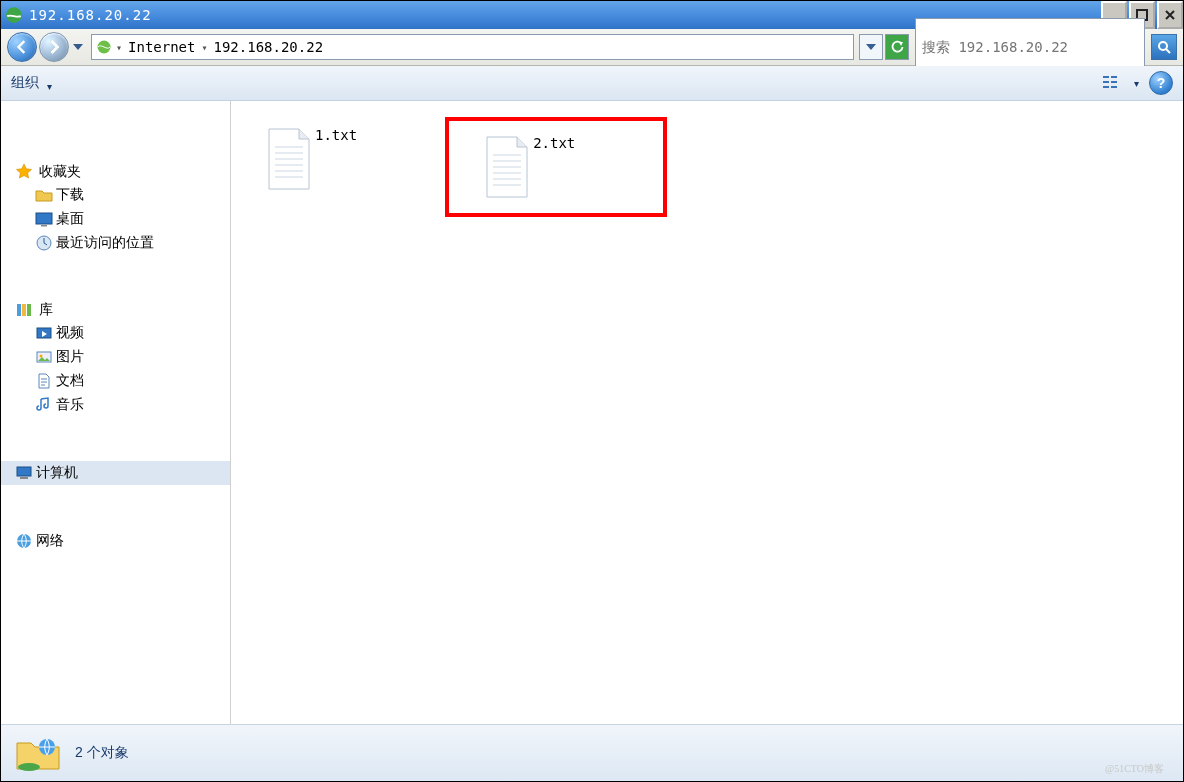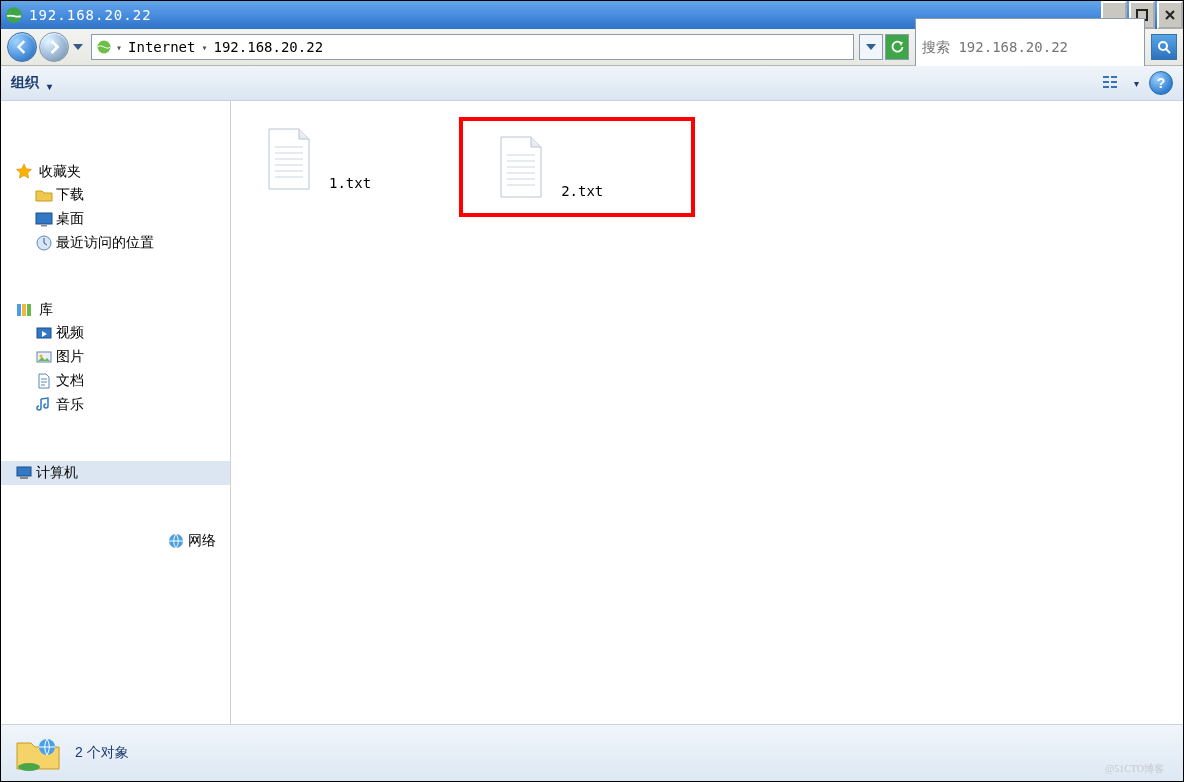--- a/index.html
+++ b/index.html
@@ -23,35 +23,35 @@
 .address .crumb{padding:0 2px;}
 .address .sep{font-size:10px;color:#555;}
 .address-tools{display:flex;align-items:center;gap:2px;margin-left:-1px;}
 .addr-btn{width:22px;height:24px;border:1px solid #8a9bb0;background:#f1f6fb;display:flex;align-items:center;justify-content:center;}
 .addr-btn.green{background:#3fa648;}
 .searchbox{width:220px;height:24px;border:1px solid #8a9bb0;background:#fff;display:flex;align-items:center;padding:16px 4px;font-family:"SimSun","宋体",Consolas,monospace;color:#6a6a6a;}
 .searchbox input{border:none;outline:none;flex:1;font-family:inherit;font-size:14px;color:#6a6a6a;background:transparent;}
 .search-btn{width:24px;height:24px;border:1px solid #3a71a8;background:linear-gradient(to bottom,#5aa6e6,#2c72bd);display:flex;align-items:center;justify-content:center;}
 
 .toolbar{height:34px;background:linear-gradient(to bottom,#f0f5fa 0%,#dbe6f2 100%);border-bottom:1px solid #c2d2e2;display:flex;align-items:center;padding:0 10px;color:#1a3a6e;}
-.tool-left{display:flex;align-items:flex-end;gap:8px;font-weight:bold;}
+.tool-left{display:flex;align-items:flex-end;gap:8px;}
 .tool-right{margin-left:auto;display:flex;align-items:center;gap:10px;}
 .small-sep{font-size:10px;}
 .view-ico{display:flex;align-items:center;}
 .help-ico{width:22px;height:22px;border-radius:50%;background:radial-gradient(circle at 35% 30%,#9ed1ff,#2f7fd0 70%);color:#fff;display:flex;align-items:center;justify-content:center;font-weight:bold;border:1px solid #2f6aa8;}
 
 .body{flex:1;display:flex;min-height:0;}
 .sidebar{width:230px;background:#fff;border-right:1px solid #d0d0d0;padding-top:16px;box-sizing:border-box;}
 .tree-group{margin-bottom:22px;margin-top:44px;}
 .tree-head{display:flex;align-items:center;gap:6px;padding:2px 14px;}
 .tree-item{display:flex;align-items:center;gap:3px;padding:3px 14px 3px 34px;}
 .tree-item.selected{background:#dce6f2;}
 .tree-item .ico,.tree-head .ico{width:18px;height:18px;display:flex;align-items:center;justify-content:center;}
 .content{flex:1;background:#fff;position:relative;padding:16px 24px;display:flex;gap:80px;align-items:flex-start;overflow:visible;}
-.file-item{display:flex;align-items:flex-end;gap:14px;padding:10px 8px;}
+.file-item{display:flex;align-items:flex-start;padding:10px 8px;}
 .file-item .file-ico{width:52px;height:64px;}
 .file-item .label{font-family:"SimSun","宋体",Consolas,monospace;}
 .highlight-box{position:relative;border:4px solid #ff0000;height:100px;display:flex;align-items:center;padding:0 80px 0 24px;box-sizing:border-box;}
 
 .statusbar{height:56px;background:linear-gradient(to bottom,#f0f5fa 0%,#dde8f4 100%);border-top:1px solid #c7d4e3;display:flex;align-items:center;padding:0 14px;}
 .statusbar .folder-ico{width:46px;height:40px;margin-right:14px;}
 .statusbar .status-text{color:#1a3a6e;}
 .watermark{position:absolute;right:20px;bottom:6px;color:#c8c8c8;font-size:10px;font-family:Tahoma;}
 </style>
 </head>
@@ -258,21 +258,21 @@
               <svg viewBox="0 0 18 18">
                 <rect x="2" y="3" width="14" height="9" fill="#3178c6" stroke="#1d4f86"></rect>
                 <rect x="5" y="13" width="8" height="2" fill="#888"></rect>
               </svg>
             </span>
           <span>计算机</span>
         </div>
       </div>
 
       <div class="tree-group">
-        <div class="tree-item" style="padding-left:14px;justify-content:flex-end;">
+        <div class="tree-item" style="padding-left:14px;">
           <span class="ico">
               <svg viewBox="0 0 18 18">
                 <circle cx="9" cy="9" r="7" fill="#4a9fe0"></circle>
                 <path d="M2 9h14M9 2c3 4 3 10 0 14M9 2c-3 4-3 10 0 14" stroke="#fff" fill="none"></path>
               </svg>
             </span>
           <span>网络</span>
         </div>
       </div>
     </div>

